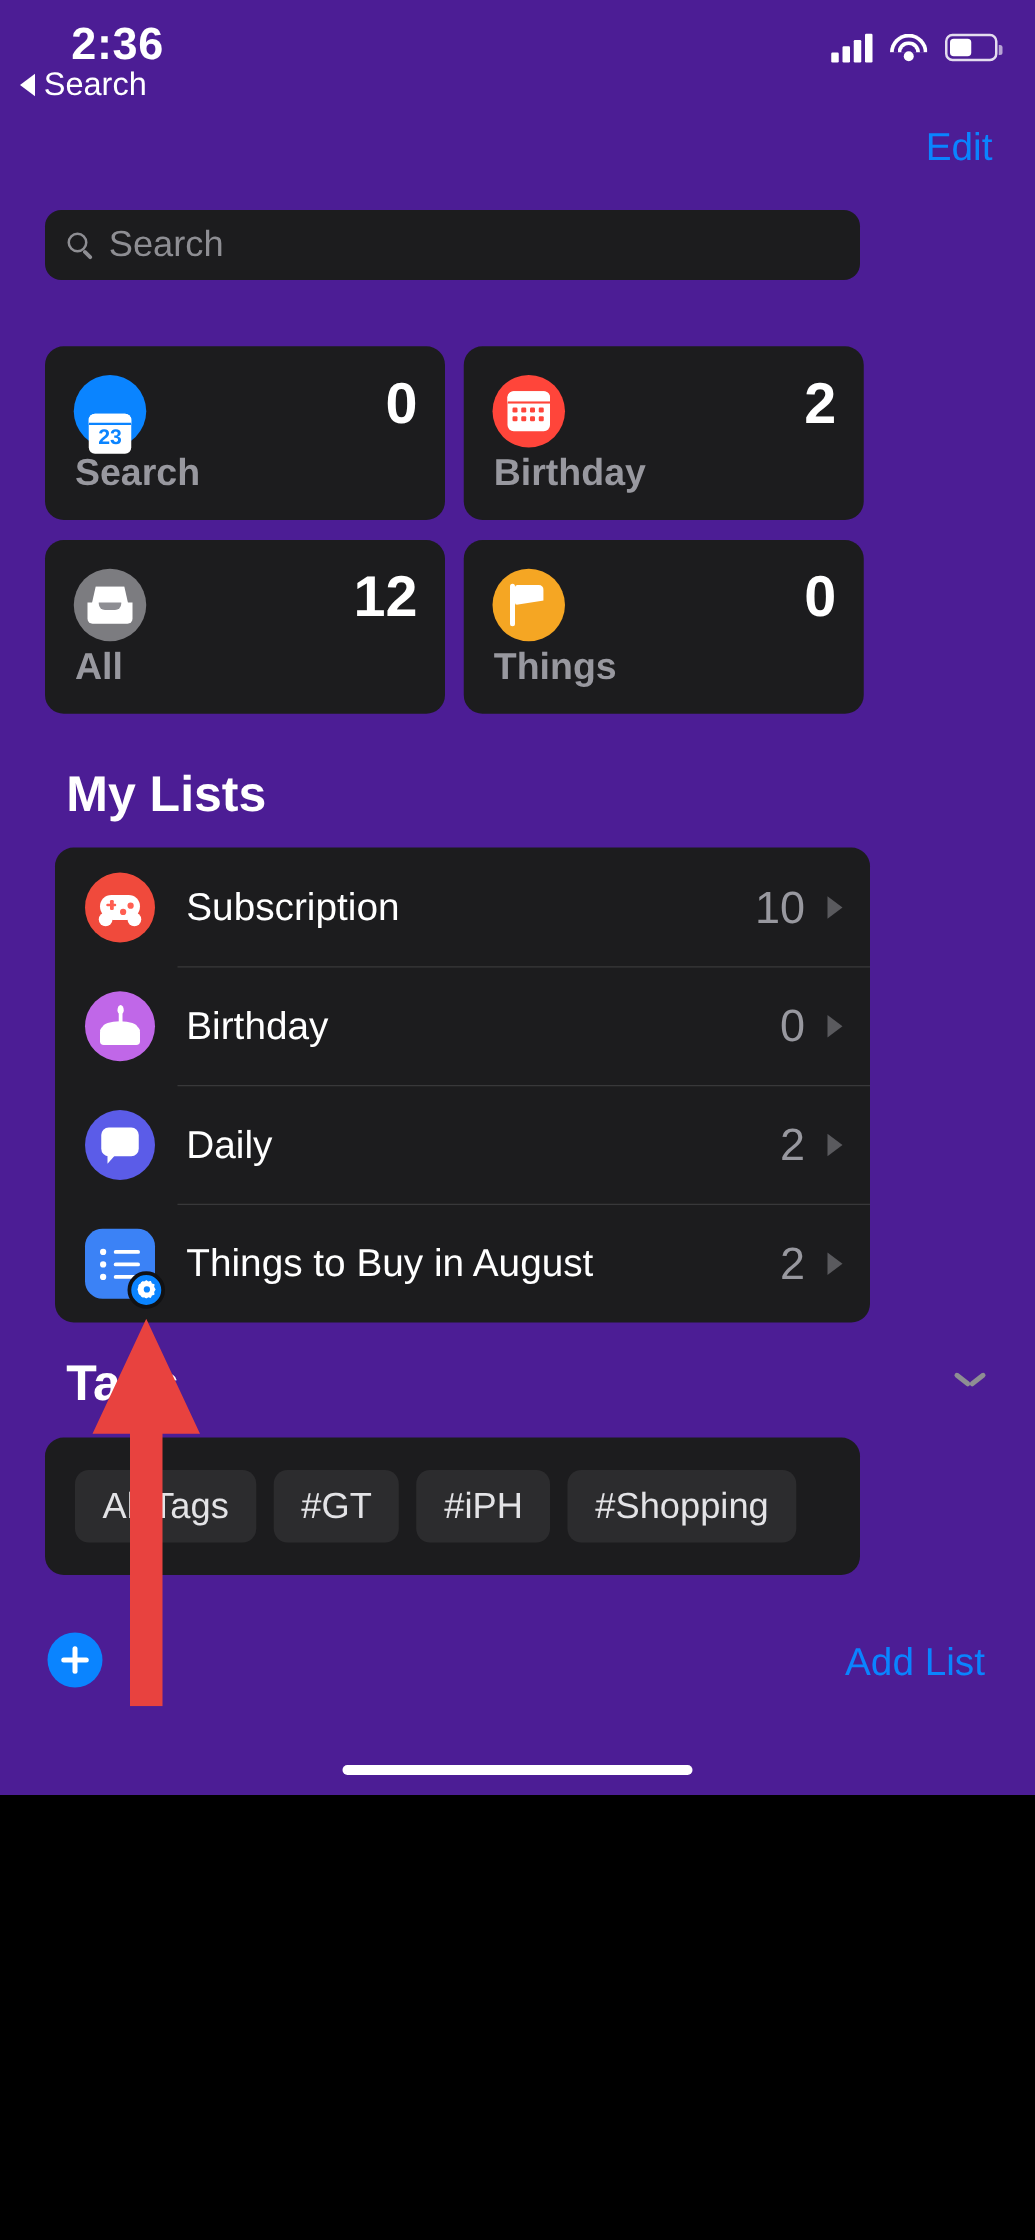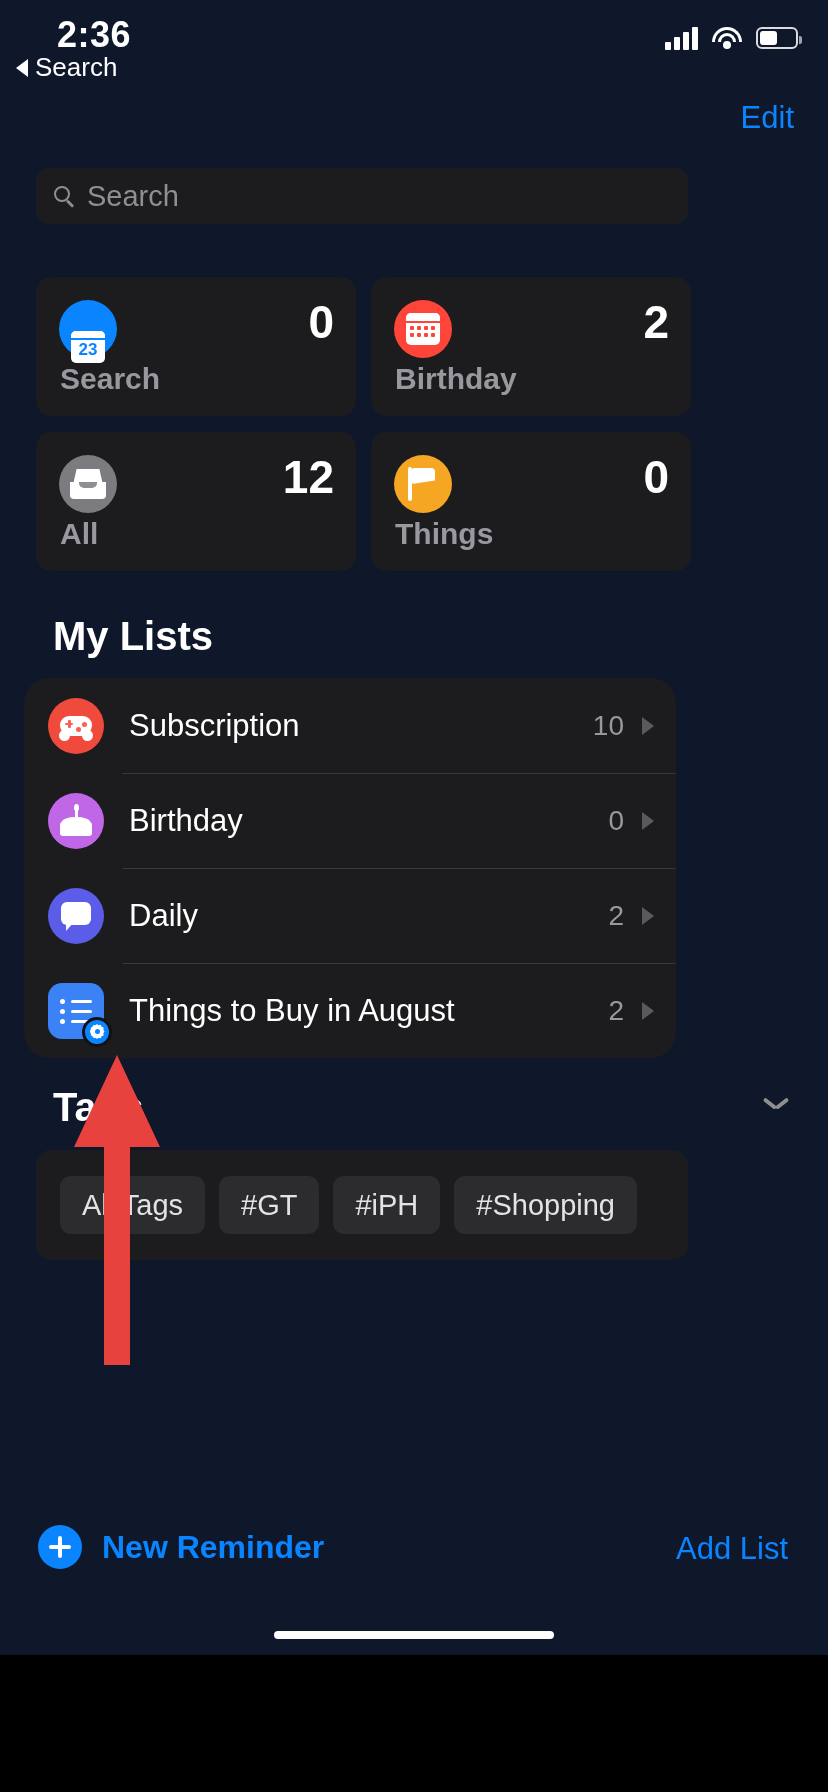--- a/index.html
+++ b/index.html
@@ -2,21 +2,21 @@
 <html><head>
 <meta charset="utf-8">
 <style>
   * { margin:0; padding:0; box-sizing:border-box; }
   html, body {
     width:828px; height:1792px;
     background:#000;
     font-family:"Liberation Sans", sans-serif;
     overflow:hidden;
   }
-  #screen { position:relative; width:828px; height:1655px; background:#0f172a; }
+  #screen { position:relative; width:828px; height:1436px; background:#4c1d95; }
 
   
   .statusbar {
     position:absolute; top:0; left:0; width:828px; height:96px;
   }
   .status-time {
     position:absolute; left:57px; top:14px;
     color:#fff; font-size:36px; font-weight:600; letter-spacing:0.5px;
   }
   .status-right {
@@ -159,40 +159,40 @@
     border-radius:2px 4px 3px 2px;
     clip-path:polygon(0 0,100% 0,100% 78%,0 100%);
   }
 
   
   .section-title {
     position:absolute; left:53px; top:614px;
     color:#fff; font-size:40px; font-weight:700;
   }
   .list-group {
-    position:absolute; left:24px; top:678px; width:652px;
-    background:#1c1c1e; border-radius:25px; overflow:hidden;
+    position:absolute; left:44px; top:678px; width:652px;
+    background:#1c1c1e; border-radius:15px; overflow:hidden;
   }
   .list-row {
     position:relative; height:95px;
     display:flex; align-items:center; padding:0 22px 0 24px;
   }
   .list-row + .list-row:before {
     content:""; position:absolute; left:98px; right:0; top:0;
     height:1px; background:#38383a;
   }
   .row-ic {
     width:56px; height:56px; flex:none;
     display:flex; align-items:center; justify-content:center;
     position:relative;
   }
   .row-ic.circle { border-radius:50%; }
   .row-ic.squircle { border-radius:14px; }
   .row-name { color:#fff; font-size:31px; margin-left:25px; flex:1; }
-  .row-count { color:#98989f; font-size:28px; margin-right:18px; }
+  .row-count { color:#98989f; font-size:36px; margin-right:18px; }
   .chev {
     width:0; height:0; flex:none;
     border-top:9px solid transparent; border-bottom:9px solid transparent;
     border-left:12px solid #5a5a5e;
   }
 
   
   .ic-pad { width:32px; height:20px; position:relative; }
   .ic-pad .body {
     position:absolute; inset:0; background:#fff;
@@ -483,19 +483,18 @@
     <div class="tag-pill">#Shopping</div>
   </div>
 
   <svg class="arrow" viewBox="0 0 90 310">
     <polygon points="45,0 88,92 58,92 58,310 32,310 32,92 2,92" fill="#e8423f"></polygon>
   </svg>
 
   <div class="bottombar">
     <div class="new-reminder">
       <div class="plus-circle"></div>
-      <div class="new-reminder-lbl">New Reminder</div>
     </div>
     <div class="add-list">Add List</div>
   </div>
 
   <div class="home-indicator"></div>
 </div>
 
 </body></html>

